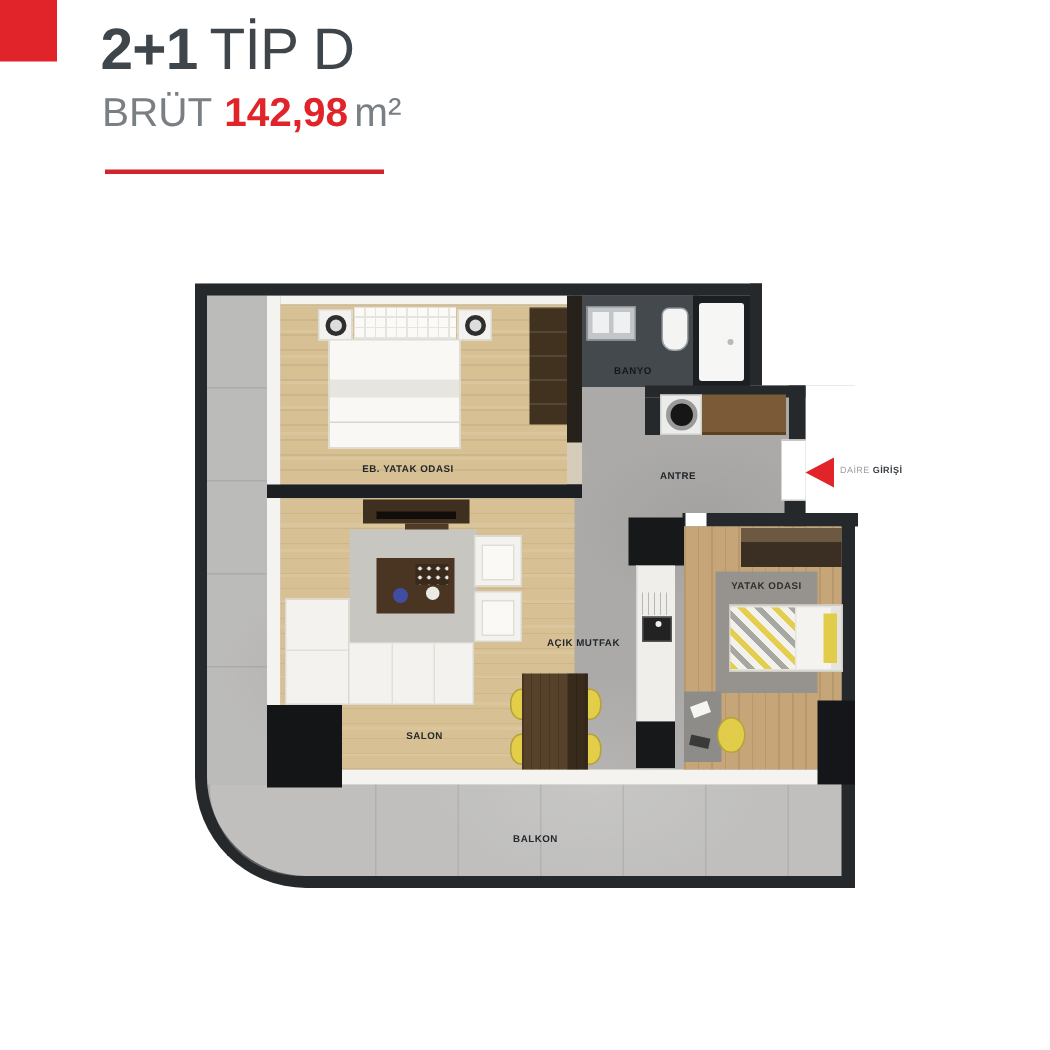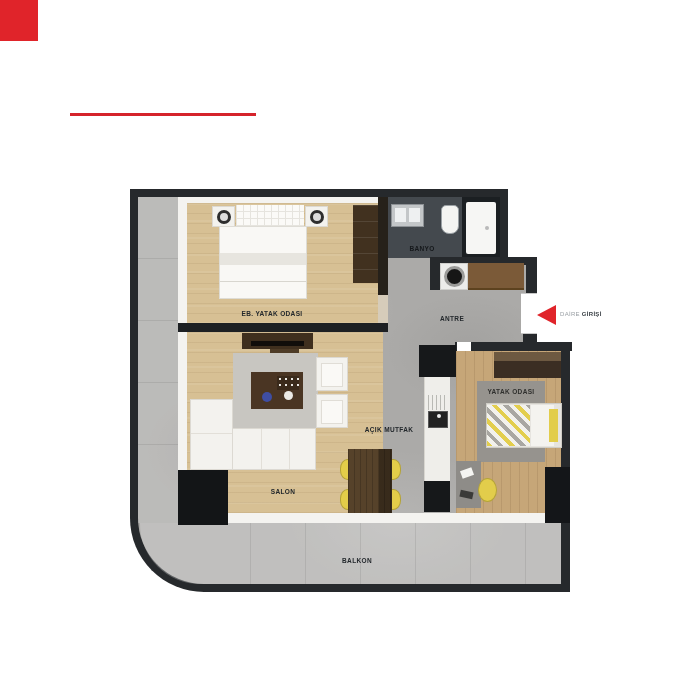--- a/index.html
+++ b/index.html
@@ -50,20 +50,26 @@
   .ring{border-radius:50%;border:3px solid #2e2e2e;background:#ddd;width:8px;height:8px;margin:3px auto 0;}
   .arrow-left{width:0;height:0;border-top:10px solid transparent;border-bottom:10px solid transparent;
               border-right:19px solid #e0242a;}
 </style>
 </head>
 <body>
 
 <div class="stage">
 
   <div class="abs logo"></div>
+  <div class="abs title">
+    <span class="b">2+1</span><span class="lt">TİP D</span>
+  </div>
+  <div class="abs subtitle">
+    <span>BRÜT</span><span class="val">142,98</span><span>m²</span>
+  </div>
   <div class="abs redline"></div>
 
   <div class="abs shell"></div>
 
   <div class="abs" style="left:138px;top:197px;width:40px;height:326px;background:rgba(255,255,255,0.20);"></div>
   <div class="abs" style="left:140px;top:523px;width:422px;height:61px;background:rgba(255,255,255,0.25);border-bottom-left-radius:60px;"></div>
 
   <div class="abs joint-v" style="left:250px;top:523px;height:61px;"></div>
   <div class="abs joint-v" style="left:305px;top:523px;height:61px;"></div>
   <div class="abs joint-v" style="left:360px;top:523px;height:61px;"></div>

